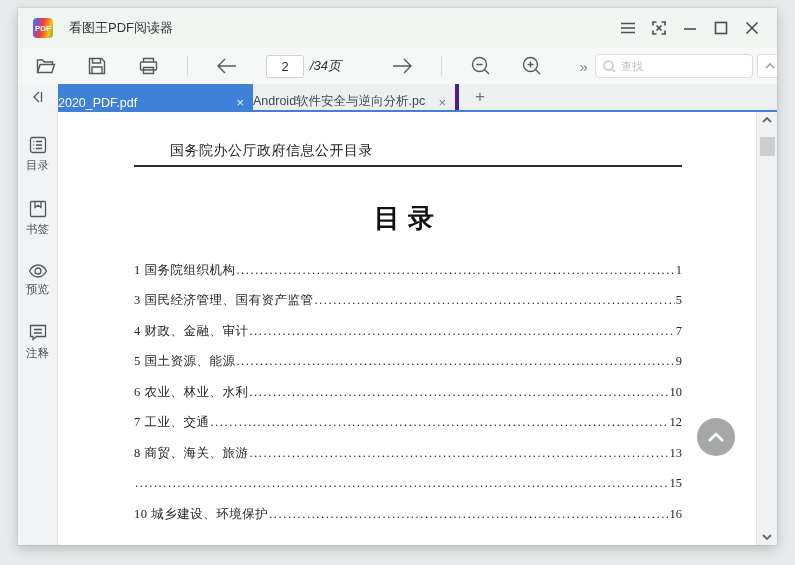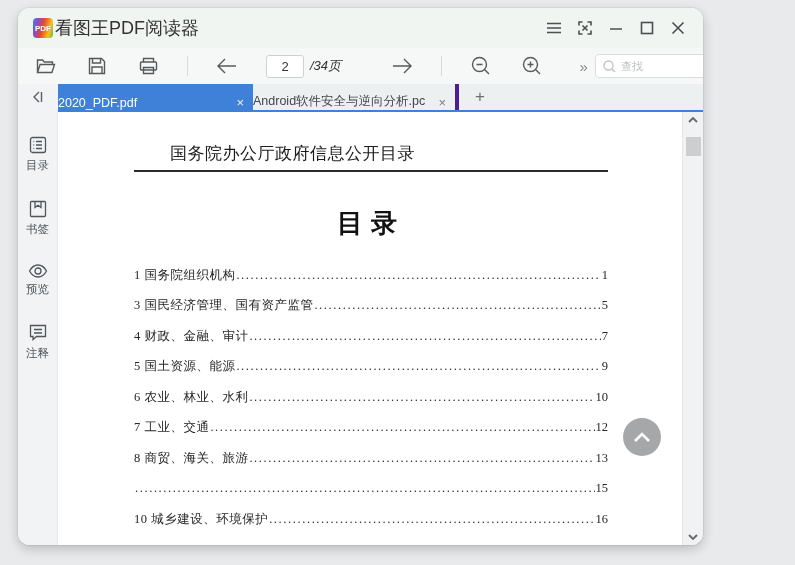--- a/index.html
+++ b/index.html
@@ -1,29 +1,29 @@
 <!DOCTYPE html>
 <html><head>
 <meta charset="utf-8">
 <style>
   * { margin:0; padding:0; box-sizing:border-box; }
   html,body { width:795px; height:565px; }
   .stage { width:795px; height:565px; background:#e9eaeb; position:relative; overflow:hidden;
            font-family:"Liberation Sans", sans-serif; }
-  .window { position:absolute; left:18px; top:8px; width:685px; height:537px; background:#fff;
-            border-radius:12px; overflow:hidden; display:flex; flex-direction:column;
+  .window { position:absolute; left:18px; top:8px; width:759px; height:537px; background:#fff;
+            border-radius:0; overflow:hidden; display:flex; flex-direction:column;
             box-shadow:0 4px 12px rgba(0,0,0,0.20), 0 0 0 1px rgba(0,0,0,0.05); }
 
   
   .titlebar { height:40px; flex:none; background:#f1f5f2; display:flex; align-items:center;
               padding:0 10px 0 15px; }
   .logo { width:20px; height:20px; border-radius:4px; flex:none;
           background:linear-gradient(105deg,#2b8cf0 0%,#8e4bd0 22%,#e8413c 45%,#f57c23 62%,#f7c21e 78%,#5cb842 100%);
           color:#fff; font-size:8px; font-weight:bold; display:flex; align-items:center; justify-content:center; }
-  .apptitle { margin-left:2px; font-size:18px; color:#333; }
+  .apptitle { margin-left:16px; font-size:13px; color:#333; }
   .winbtns { margin-left:auto; display:flex; align-items:center; }
   .winbtn { width:31px; height:26px; display:flex; align-items:center; justify-content:center; cursor:default; }
   .winbtn svg { stroke:#4a4f52; stroke-width:1.6; fill:none; }
 
   
   .toolbar { height:36px; flex:none; background:#f5f8f6; display:flex; align-items:center; padding:0 16px 0 16px; }
   .tbtn { width:24px; height:24px; display:flex; align-items:center; justify-content:center; flex:none; }
   .tbtn svg { stroke:#55595c; stroke-width:1.4; fill:none; }
   .mr { margin-right:27px;font-style:italic; }
   .tsep { width:1px; height:20px; background:#d7dad7; flex:none; }
@@ -62,21 +62,21 @@
              display:flex; flex-direction:column; align-items:center; padding-top:26px; }
   .side-item { display:flex; flex-direction:column; align-items:center; margin-bottom:27px; color:#51565a; }
   .side-item svg { stroke:#51565a; stroke-width:1.3; fill:none; }
   .side-label { font-size:11.5px; margin-top:4px; color:#51565a; }
 
   .main { flex:1; display:flex; border-top:2px solid #3f81d8; min-width:0; }
   .content { flex:1; position:relative; background:#fff; overflow:hidden; min-width:0; }
 
   .doc { position:absolute; inset:0; padding:30px 74px 0 76px; color:#222;
          font-family:"Liberation Serif","DejaVu Serif",serif; }
-  .doc-header { font-size:17px; letter-spacing:0.5px; color:#1c1c1c;padding-left:36px; }
+  .doc-header { font-size:14px; letter-spacing:0.5px; color:#1c1c1c;padding-left:36px; }
   .doc-rule { border-bottom:2px solid #2b2b2b; margin-top:5px; }
   .doc-title { text-align:center; font-size:26px; font-weight:bold; margin-top:34px;
                letter-spacing:8px; color:#111; }
   .toc { margin-top:19px; }
   .toc-row { height:30.5px; display:flex; align-items:center; font-size:12.5px; color:#262626; }
   .toc-label { white-space:nowrap; letter-spacing:0.5px; flex:none; }
   .toc-leader { flex:1; overflow:hidden; white-space:nowrap; margin:0 1px; }
   .toc-leader::after { content:"......................................................................................................................................................................................."; letter-spacing:1.6px; color:#2a2a2a; }
   .toc-page { white-space:nowrap; flex:none; }
 

